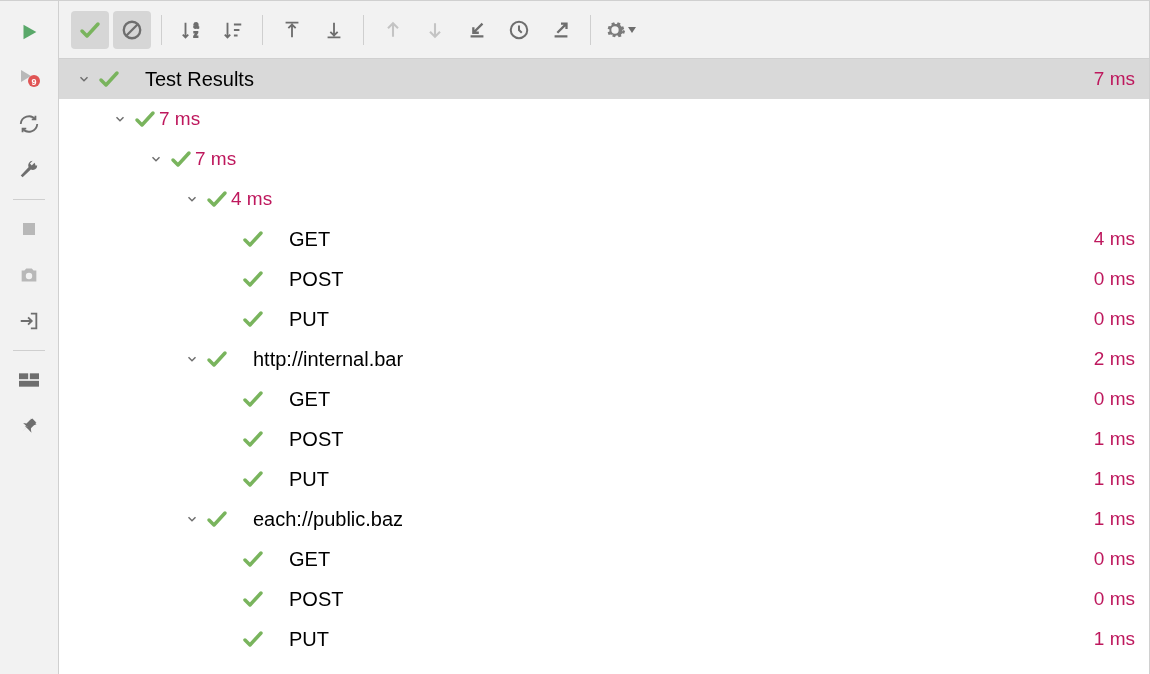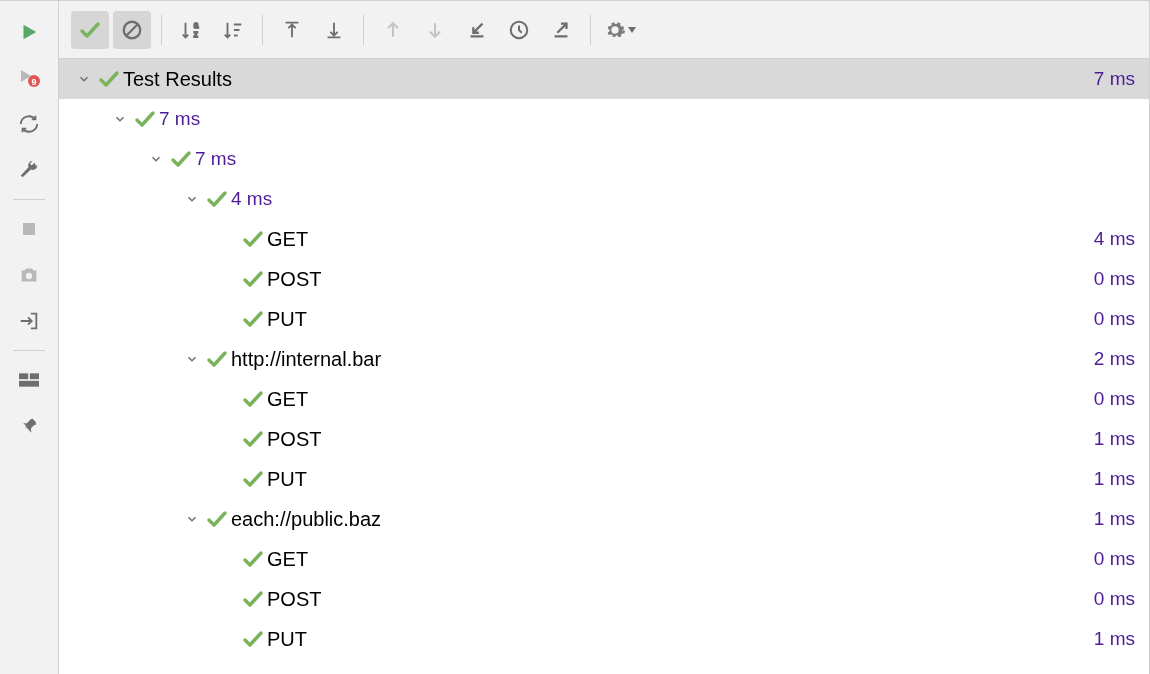--- a/index.html
+++ b/index.html
@@ -106,23 +106,24 @@
     width: 28px;
     display: inline-flex;
     justify-content: center;
     align-items: center;
   }
   .label {
     flex: 1;
     white-space: nowrap;
     overflow: hidden;
     text-overflow: ellipsis;
+    margin-left: 22px;
   }
   .time {
-    color: #4c1d95;
+    color: #be185d;
     font-size: 19px;
     white-space: nowrap;
   }
   svg { display: block; }
 </style>
 </head>
 <body>
 
 <div class="container">
 

